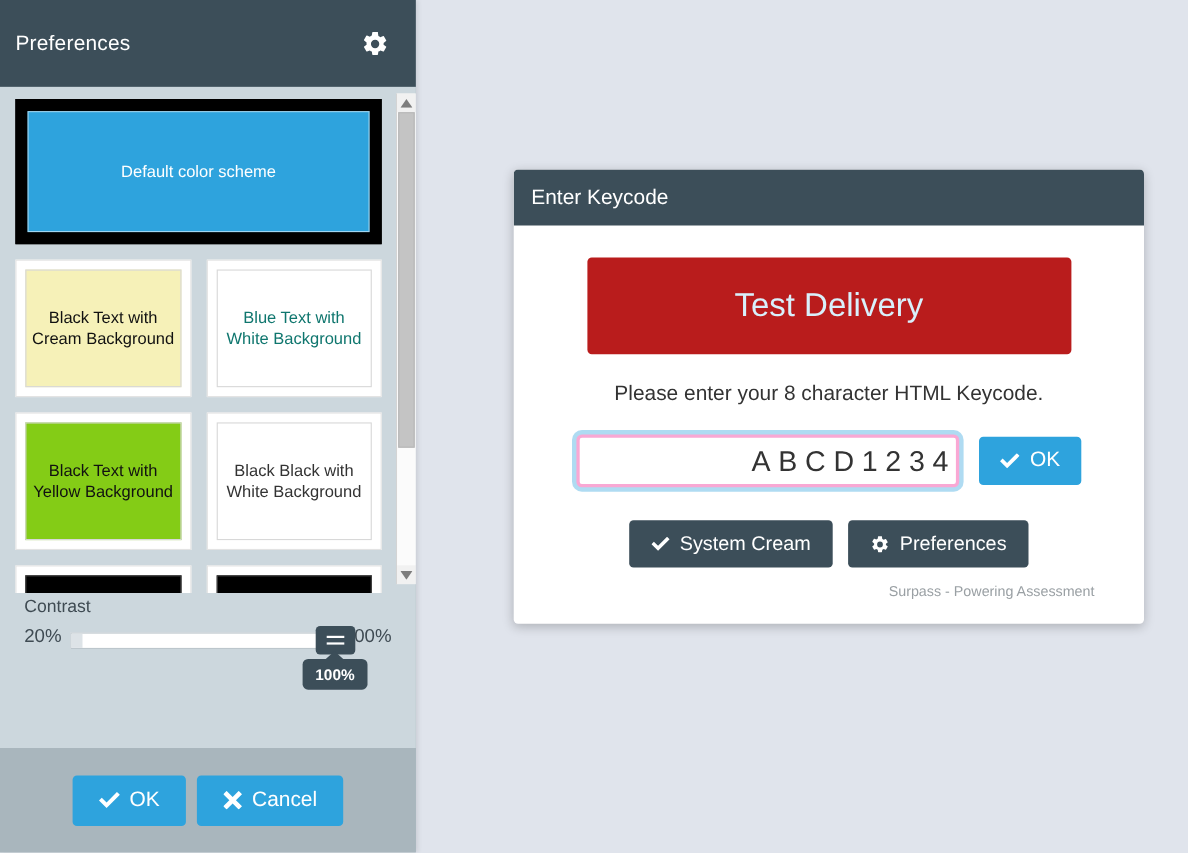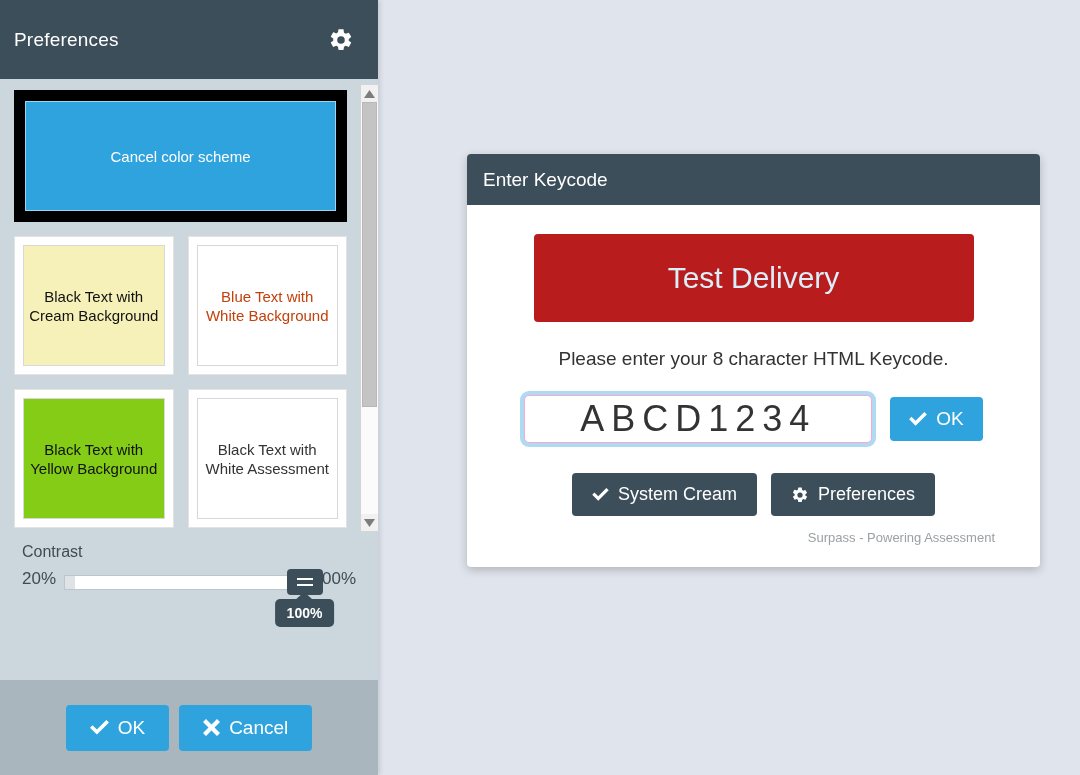--- a/index.html
+++ b/index.html
@@ -109,21 +109,21 @@
     background: #2ea3dd;
     color: #ffffff;
     font-size: 15px;
   }
 
   .scheme-row {
     display: flex;
     gap: 14px;
     margin-bottom: 14px;
   }
-  .scheme-row .scheme-tile { width: 160px; height: 139px; }
+  .scheme-row .scheme-tile { width: 160px; height: 125px; }
   .scheme-row.clipped .scheme-tile { height: 40px; }
 
   #scrollbar {
     width: 18px;
     flex: 0 0 18px;
     background: #f1f1f1;
     border-left: 1px solid #d4d4d4;
     position: relative;
     display: flex;
     flex-direction: column;
@@ -318,25 +318,25 @@
   }
   #kc-input-row {
     display: flex;
     align-items: center;
     gap: 18px;
     margin-bottom: 30px;
   }
   #kc-input {
     width: 348px;
     height: 48px;
-    border: 1px solid #f9a8d4;
+    border: 3px solid #f9a8d4;
     border-radius: 5px;
     background: #ffffff;
-    text-align: center;
-    font-size: 36px;
+    text-align: right;
+    font-size: 26px;
     letter-spacing: 7px;
     color: #333333;
     font-family: "Liberation Sans", sans-serif;
     box-shadow: 0 0 0 4px rgba(110,190,232,0.55);
     outline: none;
   }
   #kc-ok {
     background: #2ea3dd;
     color: #ffffff;
     font-size: 19px;
@@ -383,46 +383,46 @@
     </span>
   </div>
 
   <div id="prefs-body">
 
     <div id="scheme-region">
       <div id="scheme-scroll">
 
         <div id="tile-default" class="scheme-tile selected">
           <div class="scheme-inner">
-            <span>Cancel color scheme</span>
+            <span>Default color scheme</span>
           </div>
         </div>
 
         <div class="scheme-row">
           <div class="scheme-tile">
             <div class="scheme-inner bordered-light" style="background:#f6f1b8;color:#111111;">
               <span>Black Text with Cream Background</span>
             </div>
           </div>
           <div class="scheme-tile">
-            <div class="scheme-inner bordered-light" style="background:#ffffff;color:#c2410c;">
+            <div class="scheme-inner bordered-light" style="background:#ffffff;color:#0f766e;">
               <span>Blue Text with White Background</span>
             </div>
           </div>
         </div>
 
         <div class="scheme-row">
           <div class="scheme-tile">
             <div class="scheme-inner bordered-light" style="background:#84cc16;color:#111111;">
               <span>Black Text with Yellow Background</span>
             </div>
           </div>
           <div class="scheme-tile">
             <div class="scheme-inner bordered-light" style="background:#ffffff;color:#333333;">
-              <span>Black Text with White Assessment</span>
+              <span>Black Black with White Background</span>
             </div>
           </div>
         </div>
 
         <div class="scheme-row clipped">
           <div class="scheme-tile">
             <div class="scheme-inner" style="background:#000000;color:#ffffff;border-color:#444;">
               <span></span>
             </div>
           </div>

